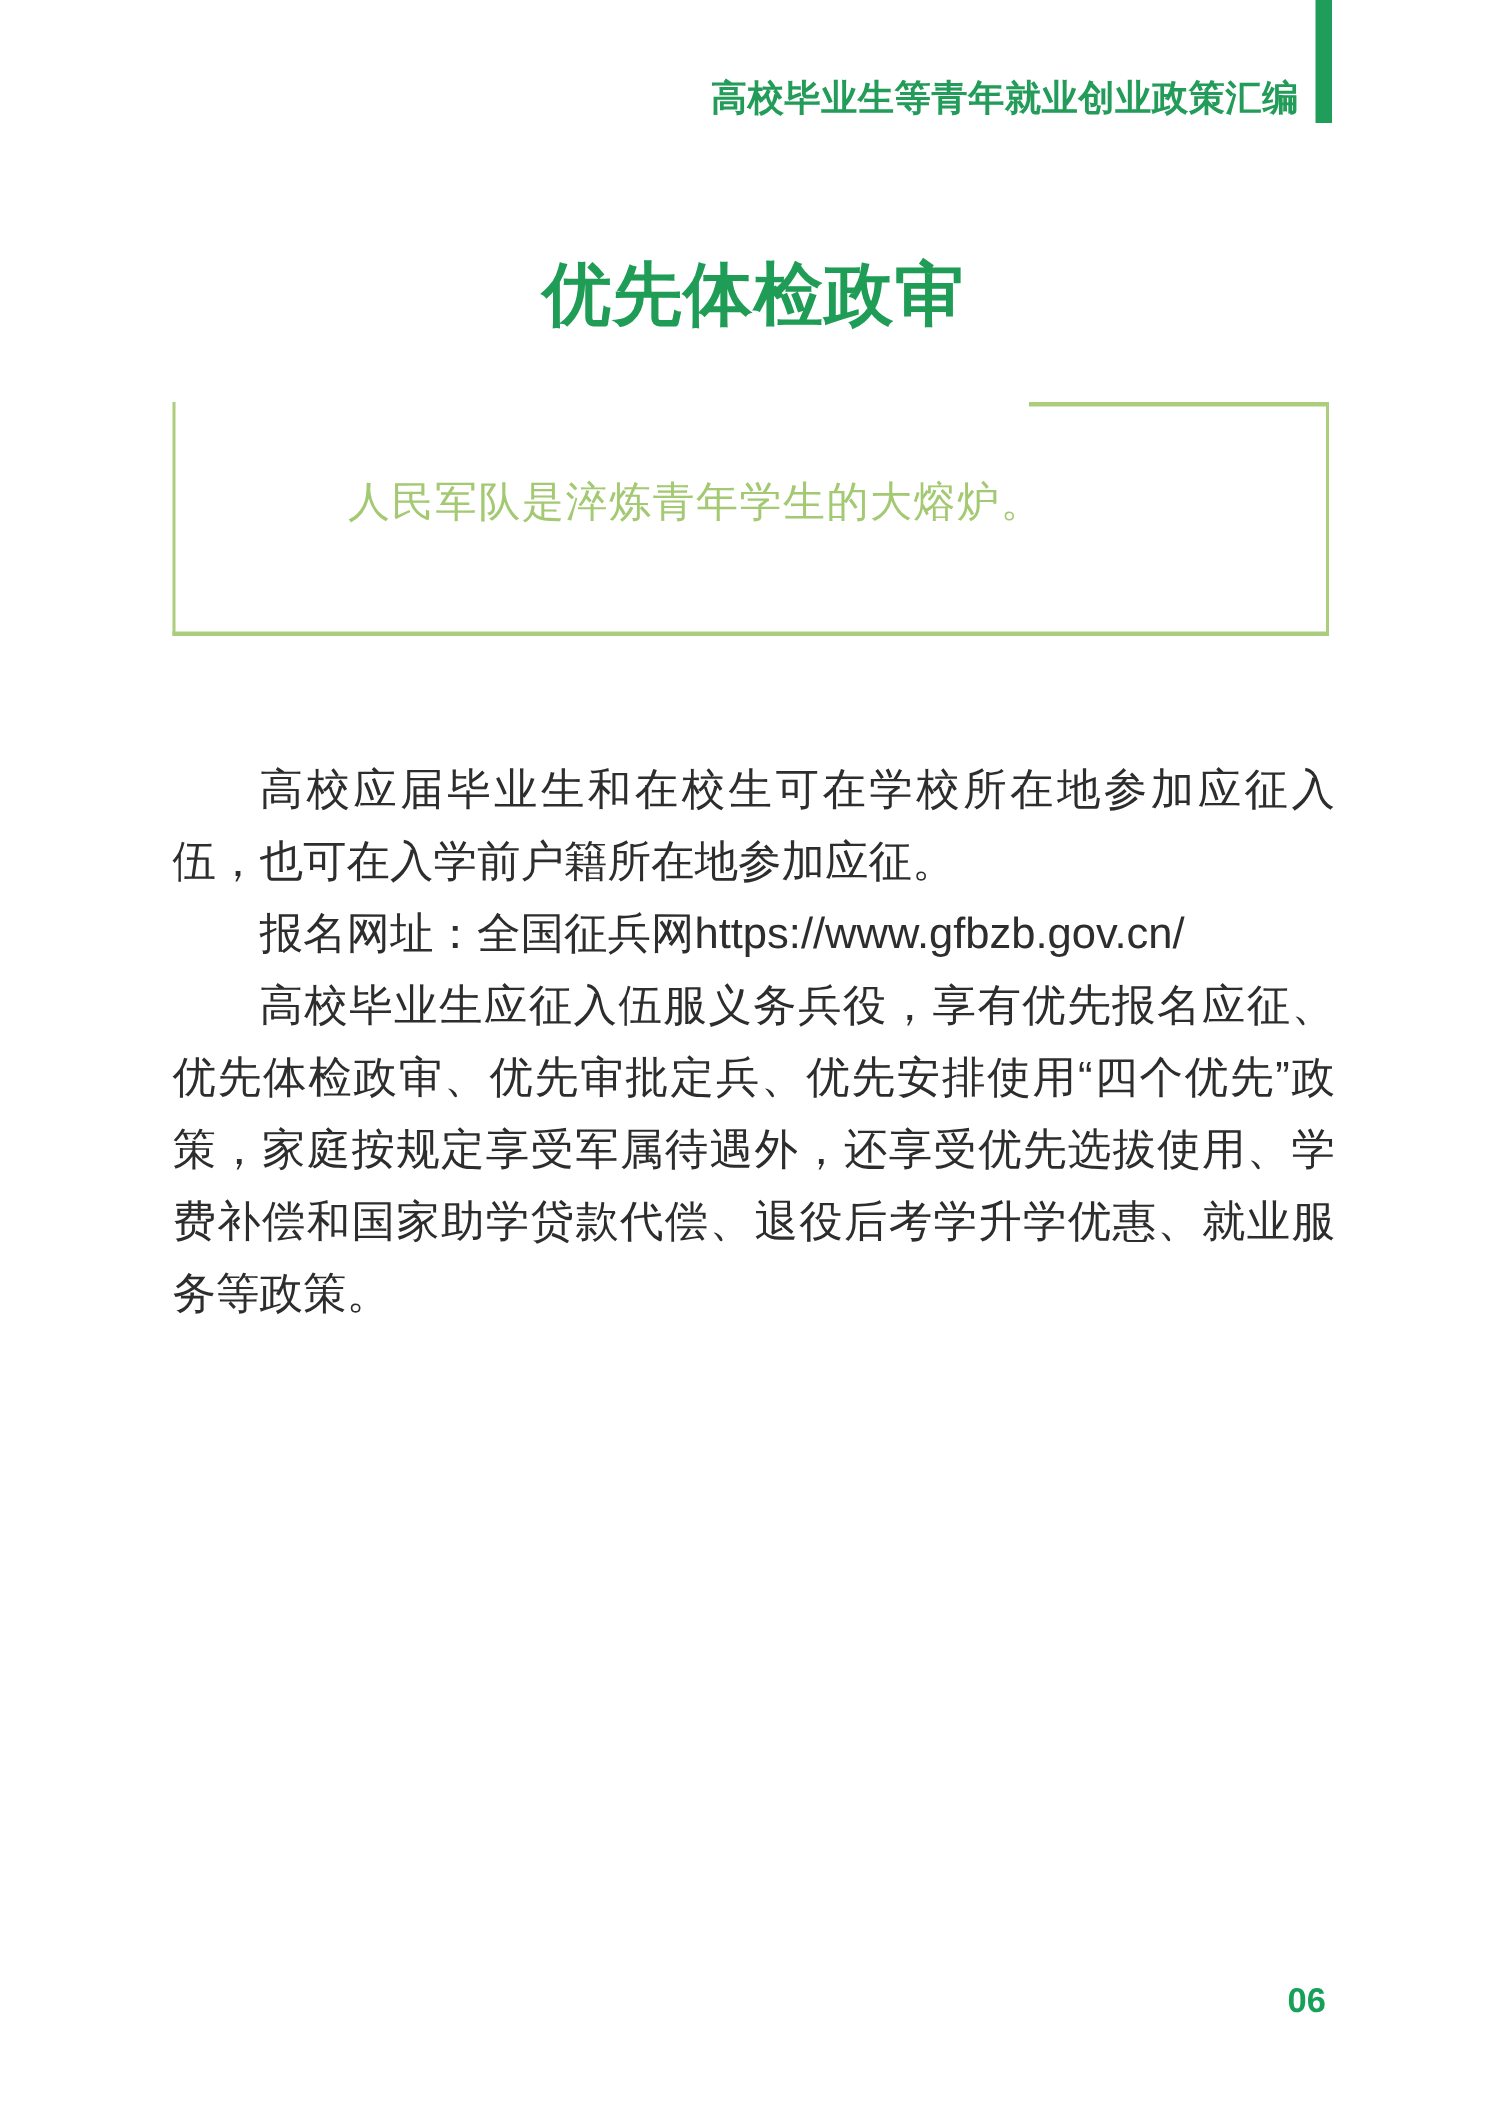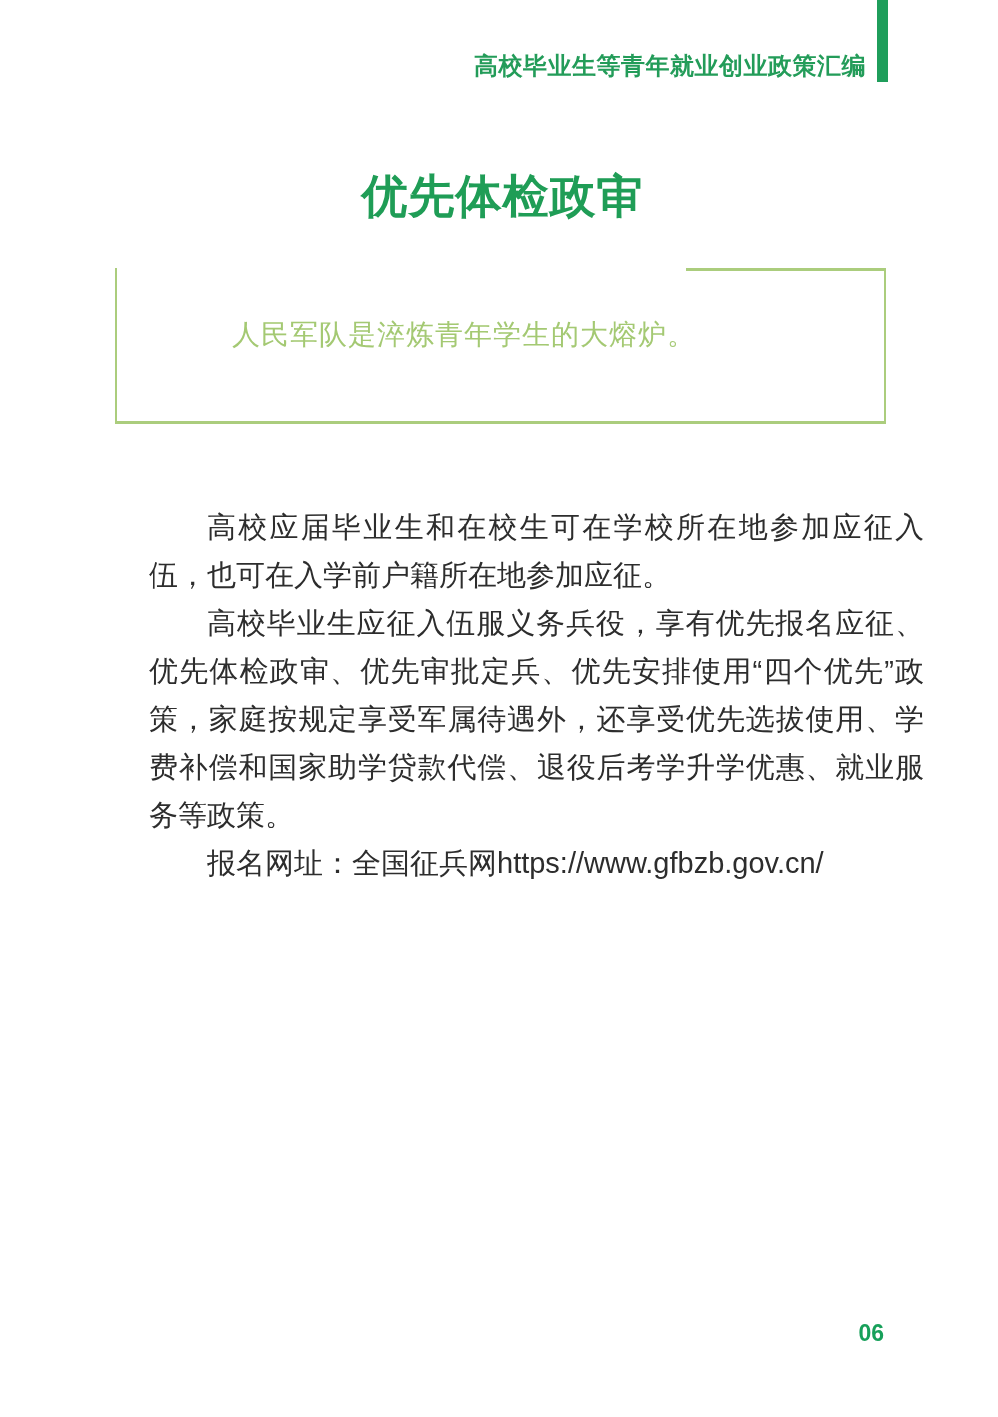--- a/index.html
+++ b/index.html
@@ -89,21 +89,20 @@
   
   .body-text {
     position: absolute;
     left: 115px;
     top: 503px;
     width: 775px;
     font-size: 29px;
     line-height: 48px;
     color: #2d2d2d;
     text-align: justify;
-    margin-left: 34px;
   }
   .body-text p {
     margin: 0;
     text-indent: 2em;
   }
   .url {
     color: #2d2d2d;
     text-decoration: none;
     word-break: break-all;
   }
@@ -130,19 +129,19 @@
 
   <h1 class="section-title">优先体检政审</h1>
 
   <div class="quote-box">
     <div class="quote-box-top"></div>
     <div class="quote-text">人民军队是淬炼青年学生的大熔炉。</div>
   </div>
 
   <div class="body-text">
     <p>高校应届毕业生和在校生可在学校所在地参加应征入伍，也可在入学前户籍所在地参加应征。</p>
+    <p><span>报名网址：全国征兵网</span><span class="url">https://www.gfbzb.gov.cn/</span></p>
     <p>高校毕业生应征入伍服义务兵役，享有优先报名应征、优先体检政审、优先审批定兵、优先安排使用“四个优先”政策，家庭按规定享受军属待遇外，还享受优先选拔使用、学费补偿和国家助学贷款代偿、退役后考学升学优惠、就业服务等政策。</p>
-    <p><span>报名网址：全国征兵网</span><span class="url">https://www.gfbzb.gov.cn/</span></p>
   </div>
 
   <div class="page-number">06</div>
 
 </div>
 
 </body></html>

